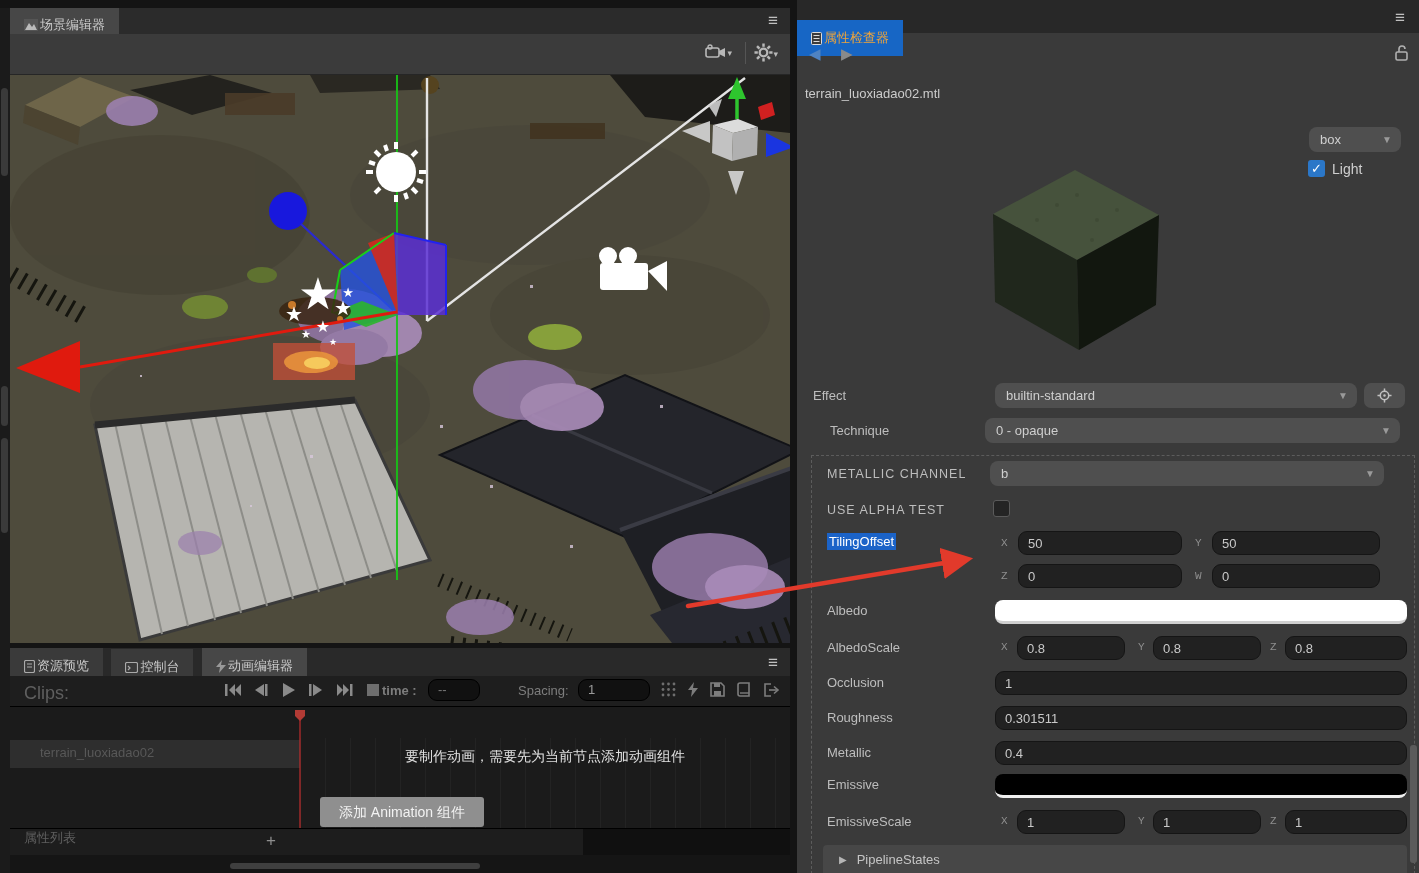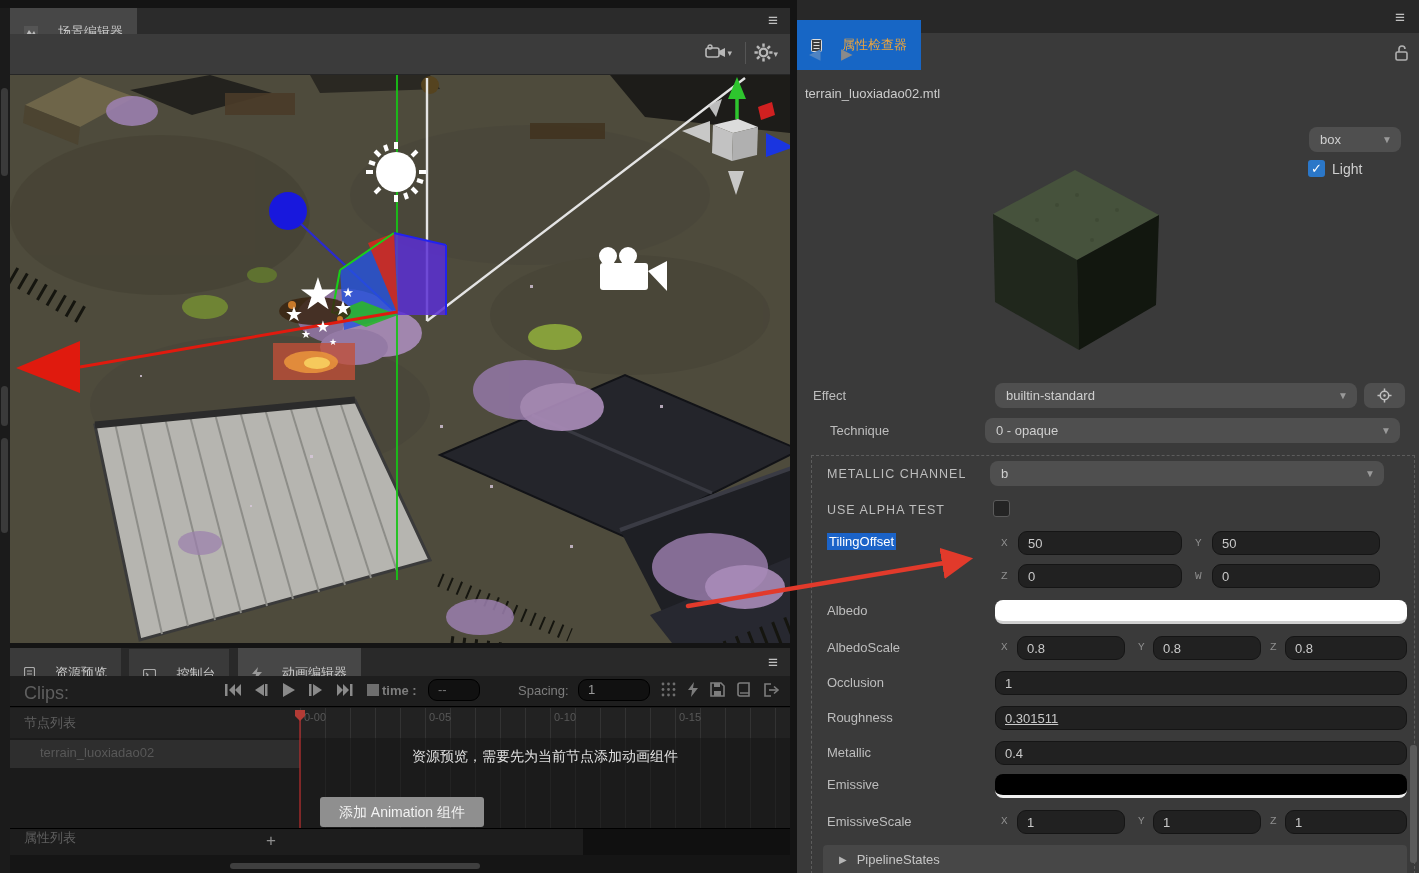--- a/index.html
+++ b/index.html
@@ -1,21 +1,21 @@
 <!DOCTYPE html>
 <html><head>
 <meta charset="utf-8">
 <style>
   html,body{margin:0;padding:0;background:#101010;font-family:"Liberation Sans",sans-serif;}
   #root{position:relative;width:1419px;height:873px;background:#141414;overflow:hidden;
         -webkit-user-select:none;user-select:none;}
   .abs{position:absolute;}
   
   .tabbar{background:#2b2b2b;}
-  .tab{display:inline-flex;align-items:center;gap:20px;height:26px;padding:11px 14px;
+  .tab{display:inline-flex;align-items:center;gap:2px;height:26px;padding:4px 14px;
        background:#3a3a3a;color:#c8c8c8;font-size:13px;}
   .tab.active-blue{background:#1766c5;color:#eda43c;}
   .tab.active-lite{background:#474747;}
   .menu-glyph{color:#c0c0c0;font-size:17px;line-height:1;}
   .dd{position:relative;background:#4f4f4f;border-radius:8px;color:#cfcfcf;font-size:13px;
       height:25px;line-height:25px;padding:0 24px 0 11px;box-sizing:border-box;}
   .dd .arr{position:absolute;right:9px;top:0;color:#9a9a9a;font-size:10px;}
   .tin{background:#212121;border:1px solid #151515;border-radius:9px;color:#c9c9c9;
        font-size:13px;height:24px;line-height:22px;padding:0 9px;box-sizing:border-box;
        outline:none;width:100%;}
@@ -338,44 +338,34 @@
           <line x1="3" y1="11" x2="12" y2="11" stroke="#7d7d7d" stroke-width="1.4"></line>
           </svg>
         <svg width="16" height="14" viewBox="0 0 16 14">
           <path d="M7 1 h-6 v12 h6" fill="none" stroke="#7d7d7d" stroke-width="1.6"></path>
           <line x1="5" y1="7" x2="13" y2="7" stroke="#7d7d7d" stroke-width="1.6"></line>
           <polyline points="10,3.5 14,7 10,10.5" fill="none" stroke="#7d7d7d" stroke-width="1.6"></polyline>
           </svg>
       </div>
     </div>
 
-    <div class="abs" style="left:0;top:60px;width:780px;height:30px;background:#222;">
-      <span class="abs anim-dim" style="left:14px;top:6px;font-size:13px;">节点列表</span>
-      <div class="abs" style="left:290px;top:0;width:490px;height:30px;
-           background-image:repeating-linear-gradient(to right, #333 0 1px, transparent 1px 25px);">
-        <span class="ruler-lab" style="left:4px;">0-00</span>
-        <span class="ruler-lab" style="left:129px;">0-05</span>
-        <span class="ruler-lab" style="left:254px;">0-10</span>
-        <span class="ruler-lab" style="left:379px;">0-15</span>
-      </div>
-    </div>
 
     <div class="abs" style="left:0;top:92px;width:290px;height:28px;background:#2e2e2e;">
       <span class="abs" style="left:30px;top:5px;font-size:13px;color:#585858;">terrain_luoxiadao02</span>
     </div>
 
     <div class="abs" style="left:290px;top:90px;width:490px;height:110px;
          background-image:repeating-linear-gradient(to right, #232323 0 1px, transparent 1px 25px);"></div>
 
     <div class="abs" style="left:289px;top:62px;width:2px;height:160px;background:rgba(205,45,45,0.55);"></div>
     <svg class="abs" style="left:283px;top:60px;" width="14" height="14" viewBox="0 0 14 14">
       <polygon points="2,2 12,2 12,8 7,13 2,8" fill="#b23b35"></polygon>
     </svg>
 
-    <div class="abs" style="left:290px;top:100px;width:490px;text-align:center;color:#e0e0e0;font-size:14px;">资源预览，需要先为当前节点添加动画组件</div>
+    <div class="abs" style="left:290px;top:100px;width:490px;text-align:center;color:#e0e0e0;font-size:14px;">要制作动画，需要先为当前节点添加动画组件</div>
 
     <div class="abs" style="left:310px;top:149px;width:164px;height:30px;background:#8f8f8f;border-radius:3px;
          color:#f2f2f2;font-size:14px;text-align:center;line-height:30px;cursor:pointer;">添加 Animation 组件</div>
 
     <div class="abs" style="left:0;top:180px;width:573px;height:27px;background:#1d1d1d;border-top:1px solid #000;">
       <span class="abs anim-dim" style="left:14px;top:0;font-size:13px;">属性列表</span>
       <span class="abs" style="left:256px;top:2px;font-size:17px;color:#8f8f8f;cursor:pointer;">+</span>
     </div>
     <div class="abs" style="left:573px;top:180px;width:207px;height:27px;background:#101010;border-top:1px solid #000;"></div>
 
@@ -502,21 +492,21 @@
       <input class="abs tin" style="left: 488px; top: 1px; width: 122px;" value="0.8">
     </div>
 
     <div class="abs" style="left:0;top:670px;width:622px;height:26px;">
       <span class="abs plabel" style="left:30px;">Occlusion</span>
       <input class="abs tin" style="left: 198px; top: 1px; width: 412px;" value="1">
     </div>
 
     <div class="abs" style="left:0;top:705px;width:622px;height:26px;">
       <span class="abs plabel" style="left:30px;">Roughness</span>
-      <input class="abs tin" style="left: 198px; top: 1px; width: 412px; text-decoration: underline;" value="0.301511">
+      <input class="abs tin" style="left: 198px; top: 1px; width: 412px;" value="0.301511">
     </div>
 
     <div class="abs" style="left:0;top:740px;width:622px;height:26px;">
       <span class="abs plabel" style="left:30px;">Metallic</span>
       <input class="abs tin" style="left: 198px; top: 1px; width: 412px;" value="0.4">
     </div>
 
     <div class="abs" style="left:0;top:774px;width:622px;height:24px;">
       <span class="abs plabel" style="left:30px;top:-2px;">Emissive</span>
       <div class="abs swatch" style="left:198px;top:0;width:412px;background:#000000;border-bottom:3px solid #f0f0f0;"></div>

